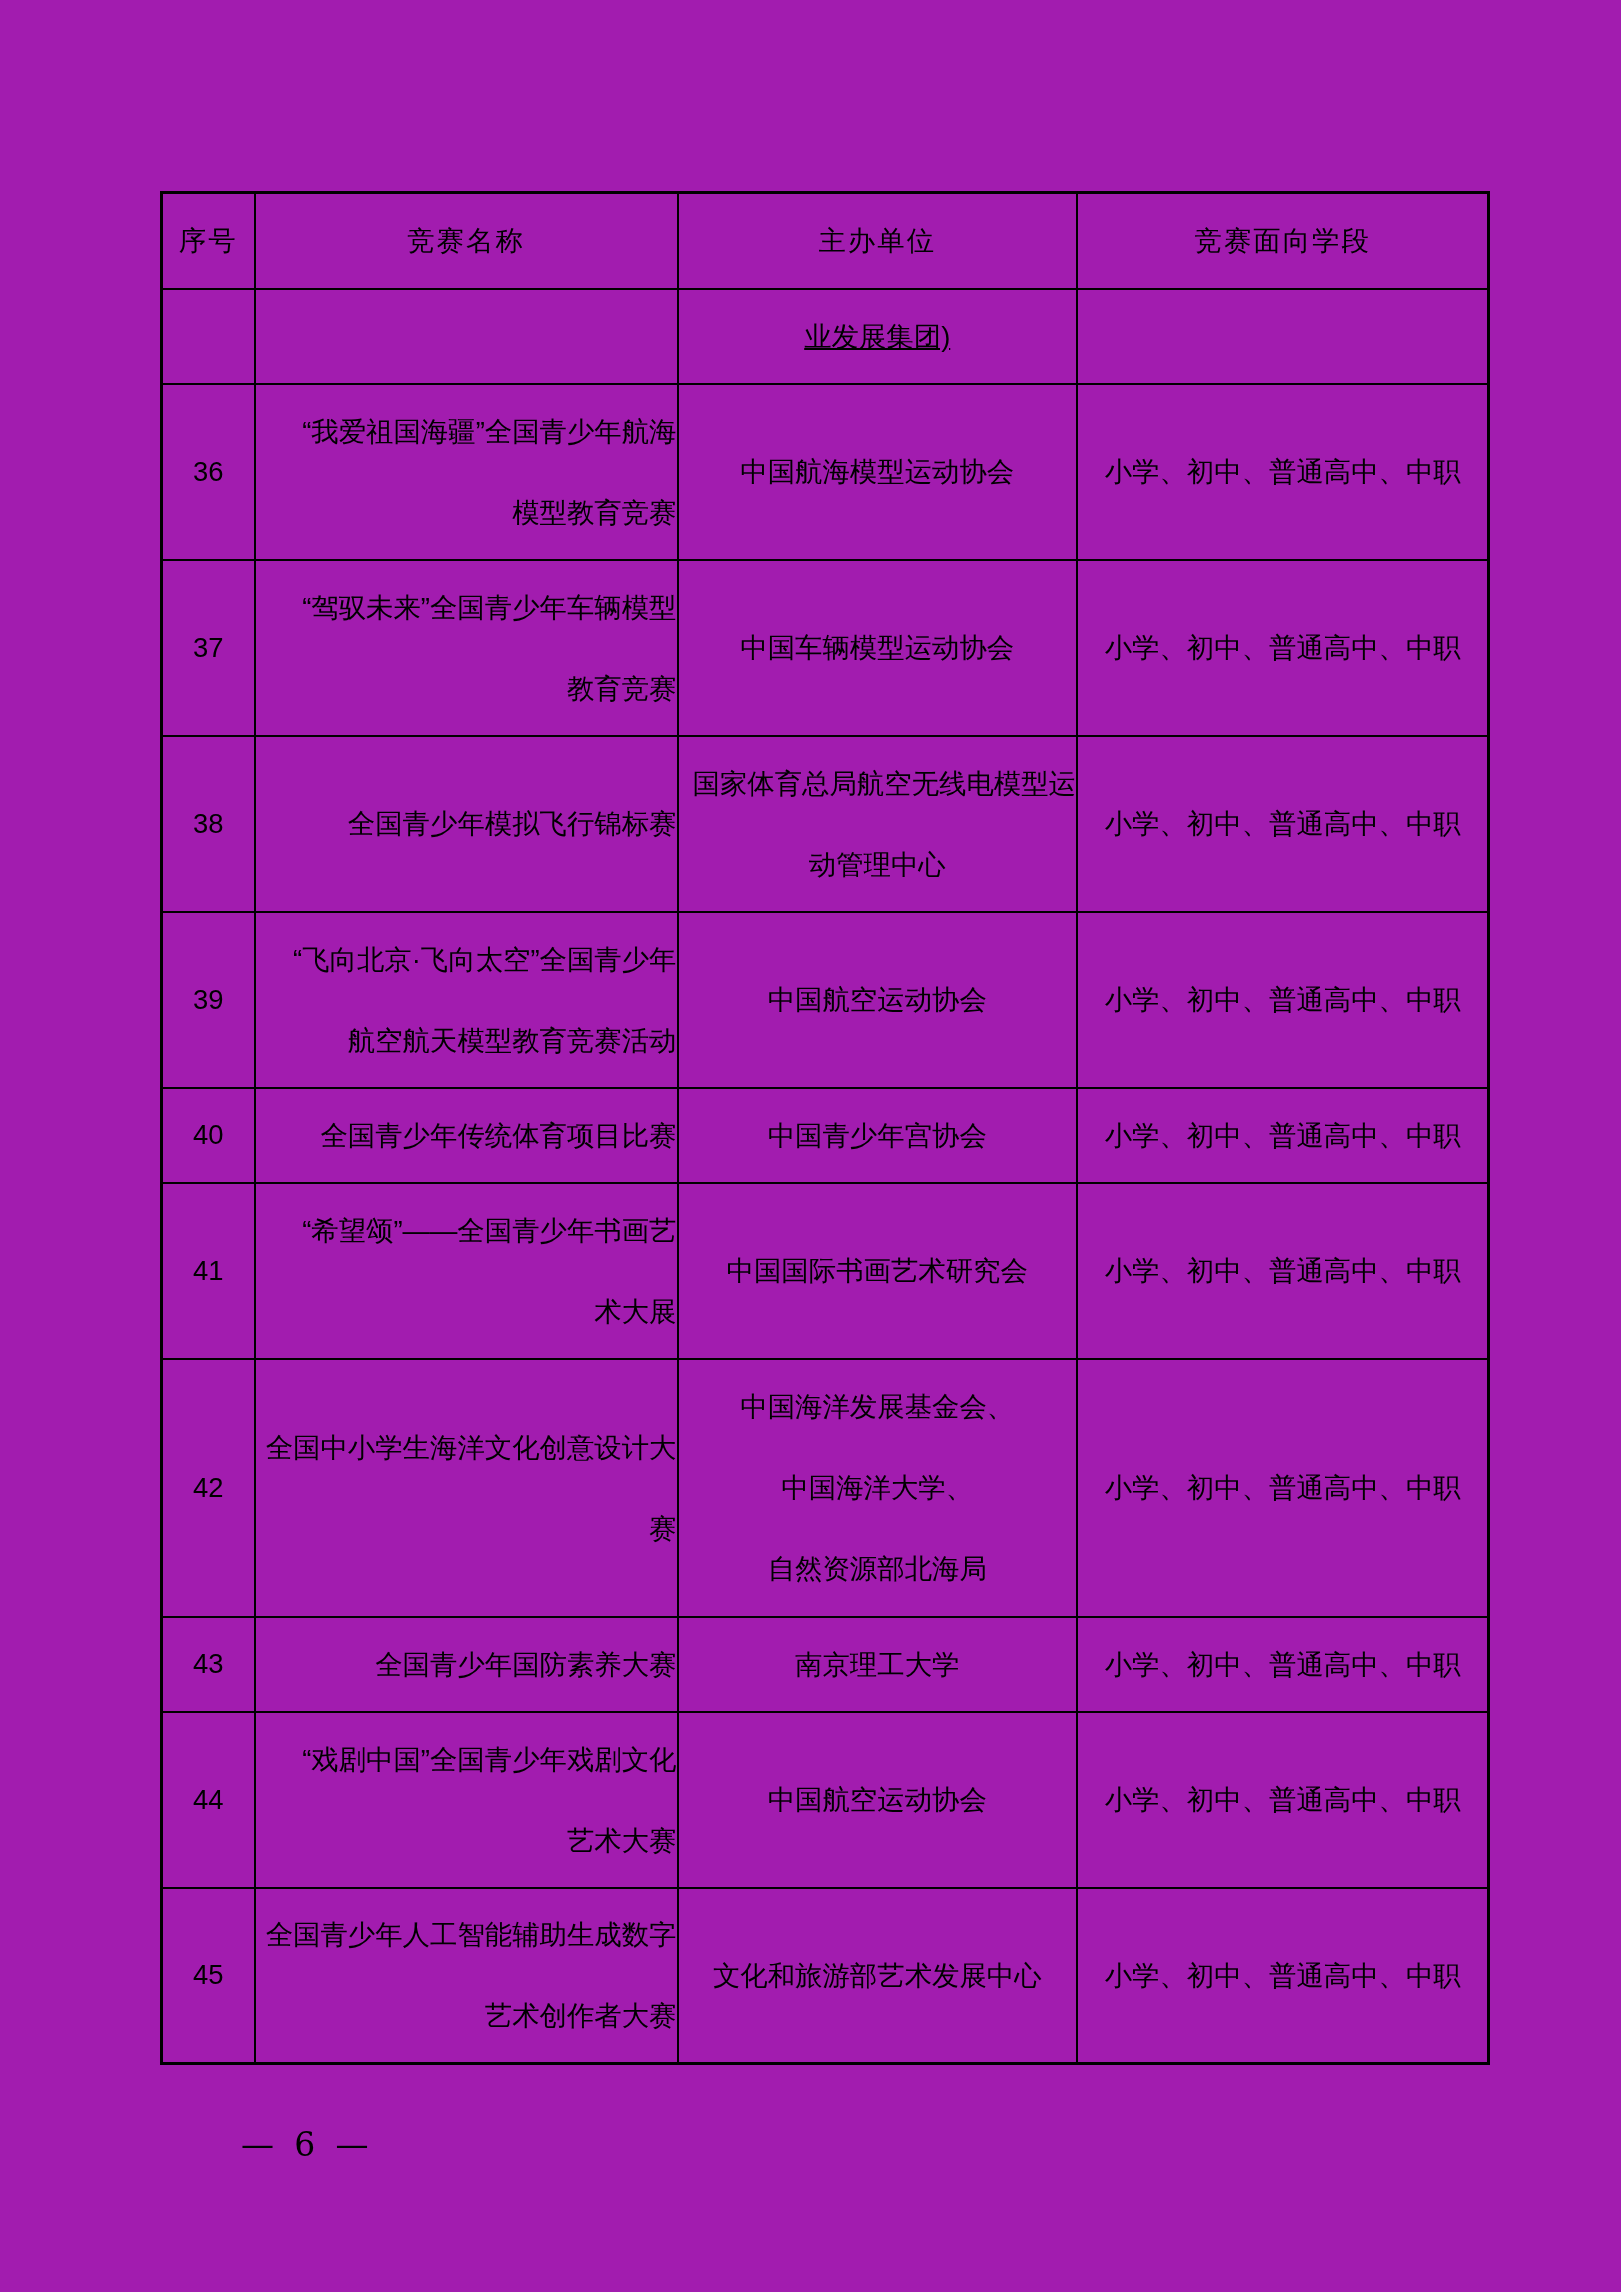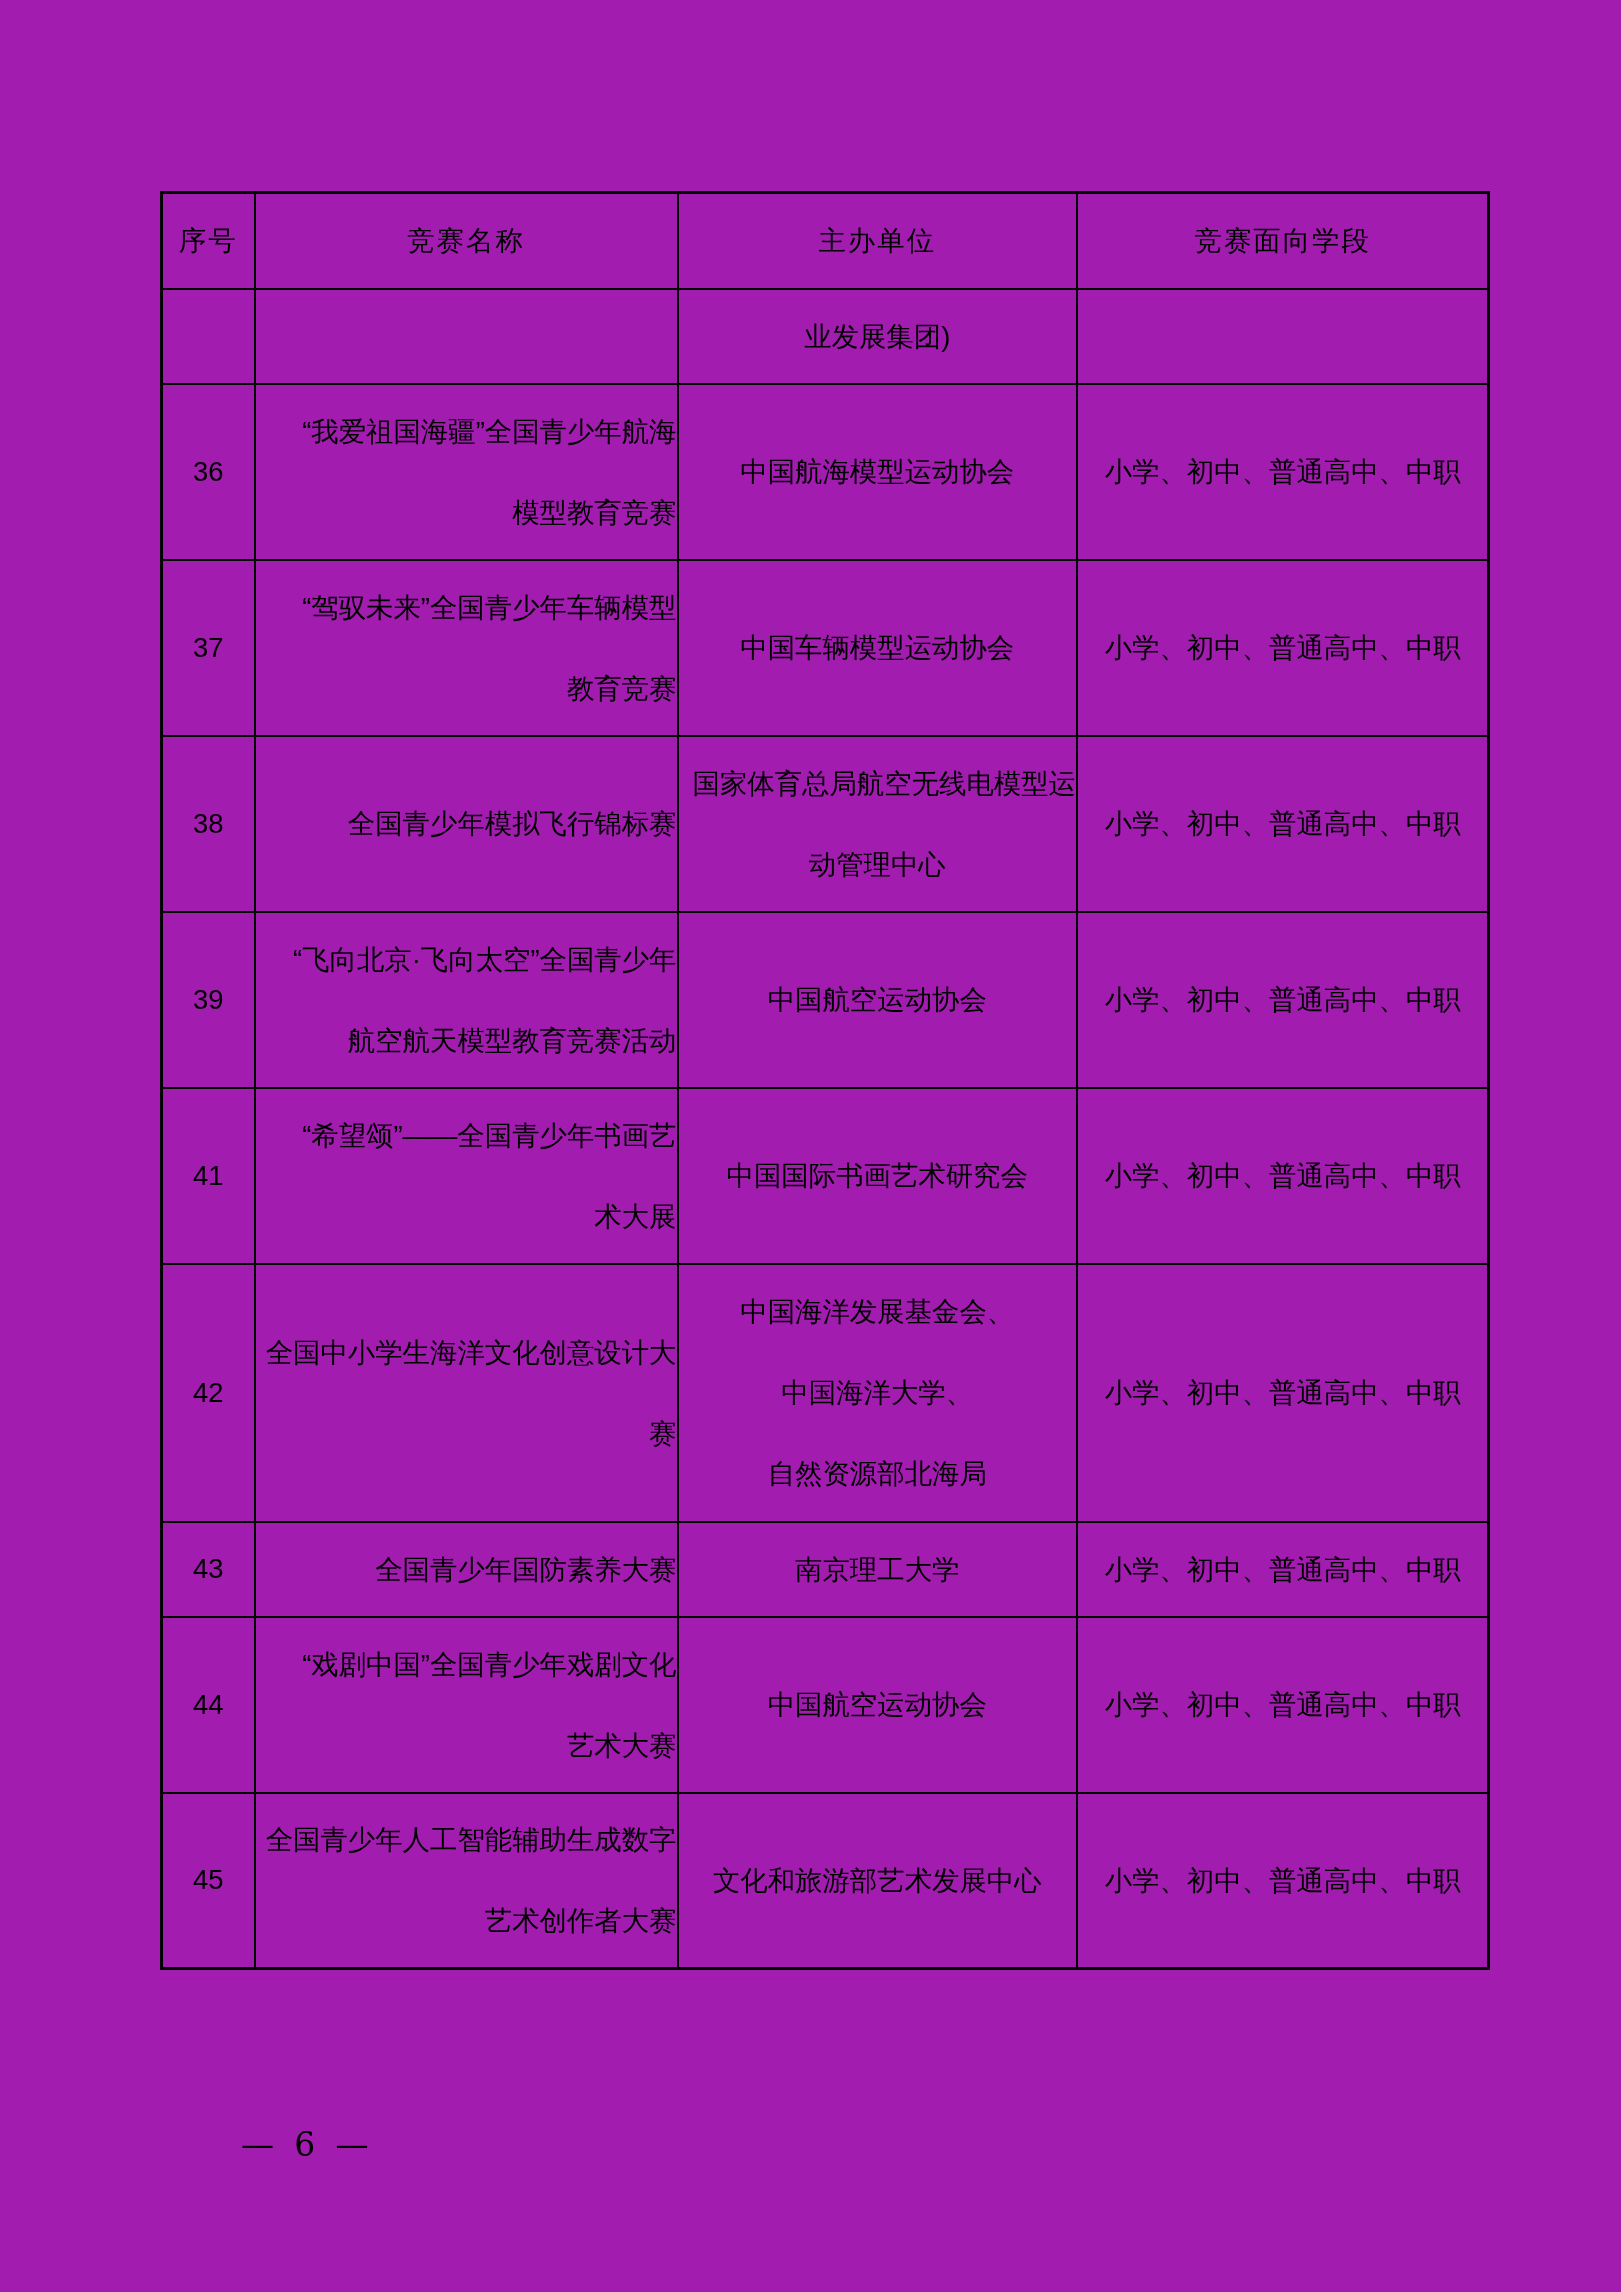--- a/index.html
+++ b/index.html
@@ -59,21 +59,21 @@
     </colgroup>
     <thead>
       <tr>
         <th>序号</th>
         <th>竞赛名称</th>
         <th>主办单位</th>
         <th>竞赛面向学段</th>
       </tr>
     </thead>
     <tbody>
-        <tr style="height: 95px;">
+        <tr style="height: 95px; text-decoration: underline;">
           <td class="c-no"></td>
           <td class="c-name"></td>
           <td class="c-org">
             <div class="ln">业发展集团)</div>
           </td>
           <td class="c-stages">
             <div class="ln"></div>
           </td>
         </tr>
         <tr style="height: 176px;">
@@ -116,20 +116,32 @@
           </td>
         </tr>
         <tr style="height: 176px;">
           <td class="c-no">39</td>
           <td class="c-name">
             <div class="ln q">“飞向北京·飞向太空”全国青少年</div>
             <div class="ln">航空航天模型教育竞赛活动</div>
           </td>
           <td class="c-org">
             <div class="ln">中国航空运动协会</div>
+          </td>
+          <td class="c-stages">
+            <div class="ln">小学、初中、普通高中、中职</div>
+          </td>
+        </tr>
+        <tr style="height: 95px;">
+          <td class="c-no">40</td>
+          <td class="c-name">
+            <div class="ln">全国青少年传统体育项目比赛</div>
+          </td>
+          <td class="c-org">
+            <div class="ln">中国青少年宫协会</div>
           </td>
           <td class="c-stages">
             <div class="ln">小学、初中、普通高中、中职</div>
           </td>
         </tr>
         <tr style="height: 176px;">
           <td class="c-no">41</td>
           <td class="c-name">
             <div class="ln q">“希望颂”——全国青少年书画艺</div>
             <div class="ln">术大展</div>

